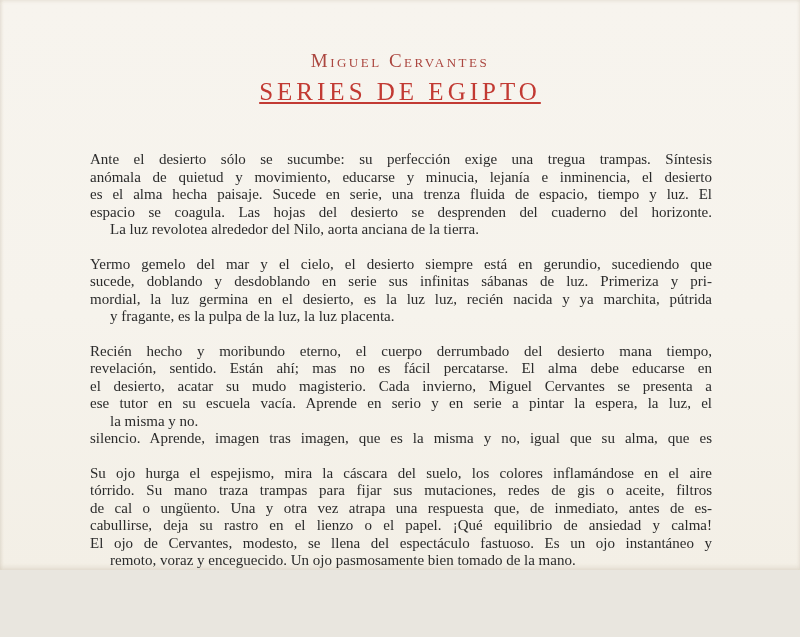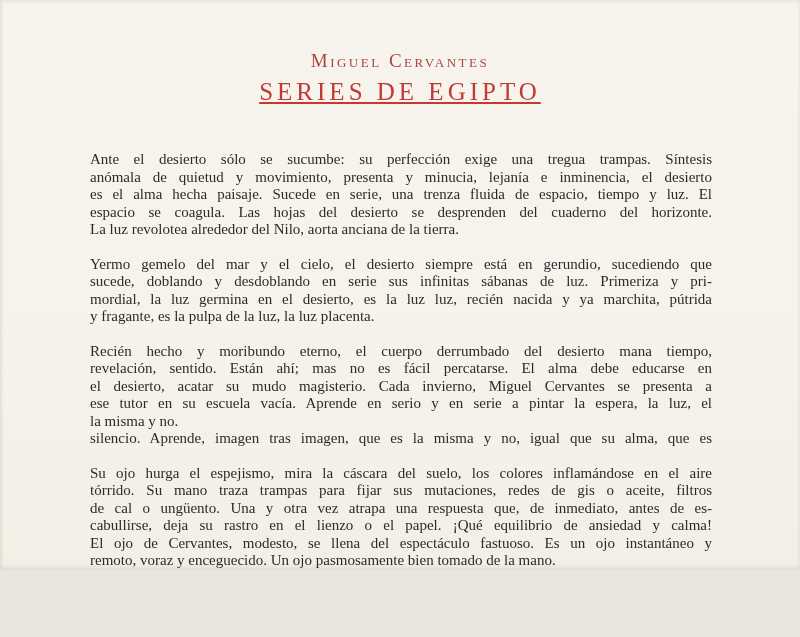--- a/index.html
+++ b/index.html
@@ -49,20 +49,21 @@
   }
   .paragraph {
     margin: 0 0 17px 0;
   }
   .line {
     text-align: justify;
     text-align-last: justify;
   }
   .line.last {
     text-align-last: left;
+    margin-left: 20px;
   }
   .byline {
     position: absolute;
     top: 590px;
     left: 0;
     width: 100%;
     text-align: center;
     font-variant: small-caps;
     font-size: 22px;
     letter-spacing: 2px;
@@ -74,21 +75,21 @@
 <div class="page">
 
   <div class="header">
     <div class="author" style="color: rgb(171, 70, 63);">Miguel Cervantes</div>
     <div class="title" style="color: rgb(194, 58, 51); text-decoration: underline;">SERIES DE EGIPTO</div>
   </div>
 
   <div class="body-text" style="color: rgb(43, 43, 43);">
       <div class="paragraph">
         <div class="line">Ante el desierto sólo se sucumbe: su perfección exige una tregua trampas. Síntesis</div>
-        <div class="line">anómala de quietud y movimiento, presenta y minucia, lejanía e inminencia, el desierto</div>
+        <div class="line">anómala de quietud y movimiento, educarse y minucia, lejanía e inminencia, el desierto</div>
         <div class="line">es el alma hecha paisaje. Sucede en serie, una trenza fluida de espacio, tiempo y luz. El</div>
         <div class="line">espacio se coagula. Las hojas del desierto se desprenden del cuaderno del horizonte.</div>
         <div class="line last">La luz revolotea alrededor del Nilo, aorta anciana de la tierra.</div>
       </div>
       <div class="paragraph">
         <div class="line">Yermo gemelo del mar y el cielo, el desierto siempre está en gerundio, sucediendo que</div>
         <div class="line">sucede, doblando y desdoblando en serie sus infinitas sábanas de luz. Primeriza y pri-</div>
         <div class="line">mordial, la luz germina en el desierto, es la luz luz, recién nacida y ya marchita, pútrida</div>
         <div class="line last">y fragante, es la pulpa de la luz, la luz placenta.</div>
       </div>

